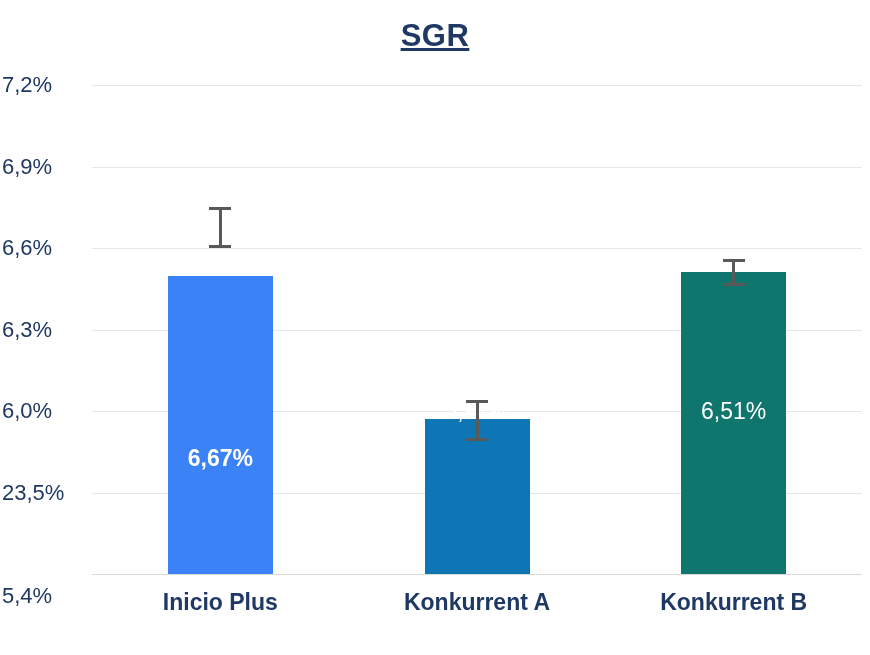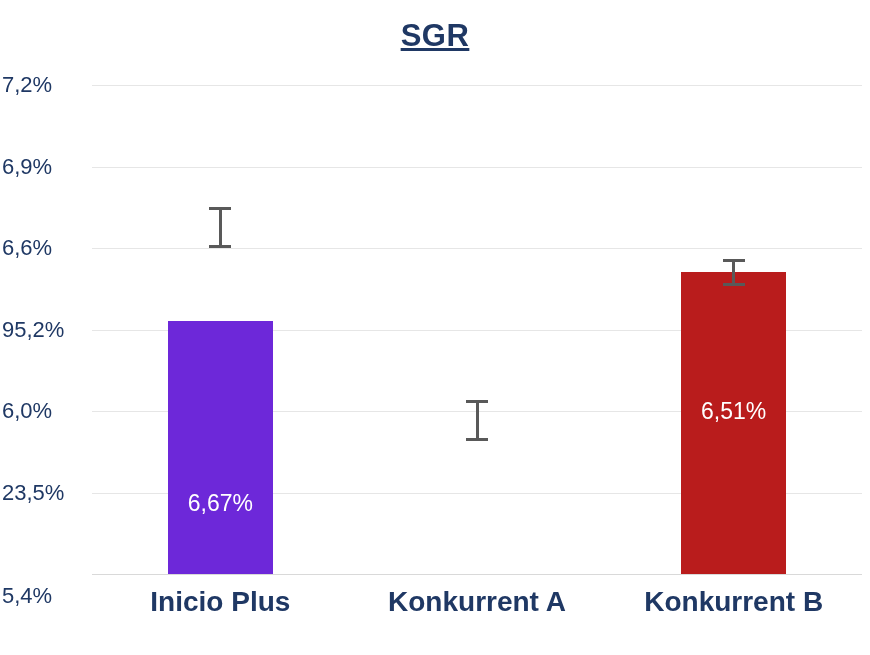--- a/index.html
+++ b/index.html
@@ -110,65 +110,68 @@
     position: absolute;
     left: 92px;
     top: 588px;
     width: 770px;
     height: 40px;
   }
   .xtick {
     position: absolute;
     top: 0;
     text-align: center;
-    font-size: 28px;
+    font-size: 23px;
     font-weight: bold;
     color: #1F3864;
     line-height: 28px;
   }
 </style>
 </head>
 <body>
 
 <div id="chart-root">
 
   <div class="chart-title">SGR</div>
 
   <div class="yaxis">
       <div class="ytick" style="top: -11px;">7,2%</div>
       <div class="ytick" style="top: 70.5px;">6,9%</div>
       <div class="ytick" style="top: 152px;">6,6%</div>
-      <div class="ytick" style="top: 233.5px;">95,2%</div>
+      <div class="ytick" style="top: 233.5px;">6,3%</div>
       <div class="ytick" style="top: 315px;">6,0%</div>
       <div class="ytick" style="top: 396.5px;">23,5%</div>
       <div class="ytick" style="top: 500px;">5,4%</div>
     </div>
 
   <div class="plot-area">
       <div class="gridline" style="top: 0px;"></div>
       <div class="gridline" style="top: 81.5px;"></div>
       <div class="gridline" style="top: 163px;"></div>
       <div class="gridline" style="top: 244.5px;"></div>
       <div class="gridline" style="top: 326px;"></div>
       <div class="gridline" style="top: 407.5px;"></div>
       <div class="gridline baseline" style="top: 489px;"></div>
-      <div class="bar" style="left: 75.8333px; width: 105px; height: 253px; background: #6d28d9;">
+      <div class="bar" style="left: 75.8333px; width: 105px; height: 298px; background: #3b82f6; font-weight: bold;">
         <div class="bar-value" style="top: 171.017px; color: rgb(255, 255, 255);">6,67%</div>
       </div>
       <div class="errorbar" style="left: 113.333px; width: 30px; top: 122.25px; height: 40.75px;">
         <div class="stem"></div>
         <div class="cap top"></div>
         <div class="cap bottom"></div>
       </div>
+      <div class="bar" style="left: 332.5px; width: 105px; height: 154.85px; background: rgb(14, 118, 180);">
+        <div class="bar-value" style="top: -19.15px; color: rgb(255, 255, 255);">5,97%</div>
+      </div>
       <div class="errorbar" style="left: 370px; width: 30px; top: 315.133px; height: 40.75px;">
         <div class="stem"></div>
         <div class="cap top"></div>
         <div class="cap bottom"></div>
       </div>
-      <div class="bar" style="left: 589.167px; width: 105px; height: 301.55px; background: #b91c1c;">
+      <div class="bar" style="left: 589.167px; width: 105px; height: 301.55px; background: #0f766e;">
         <div class="bar-value" style="top: 127.55px; color: rgb(255, 255, 255);">6,51%</div>
       </div>
       <div class="errorbar" style="left: 626.667px; width: 30px; top: 173.867px; height: 27.1667px;">
         <div class="stem"></div>
         <div class="cap top"></div>
         <div class="cap bottom"></div>
       </div>
     </div>
 
   <div class="xlabels">

